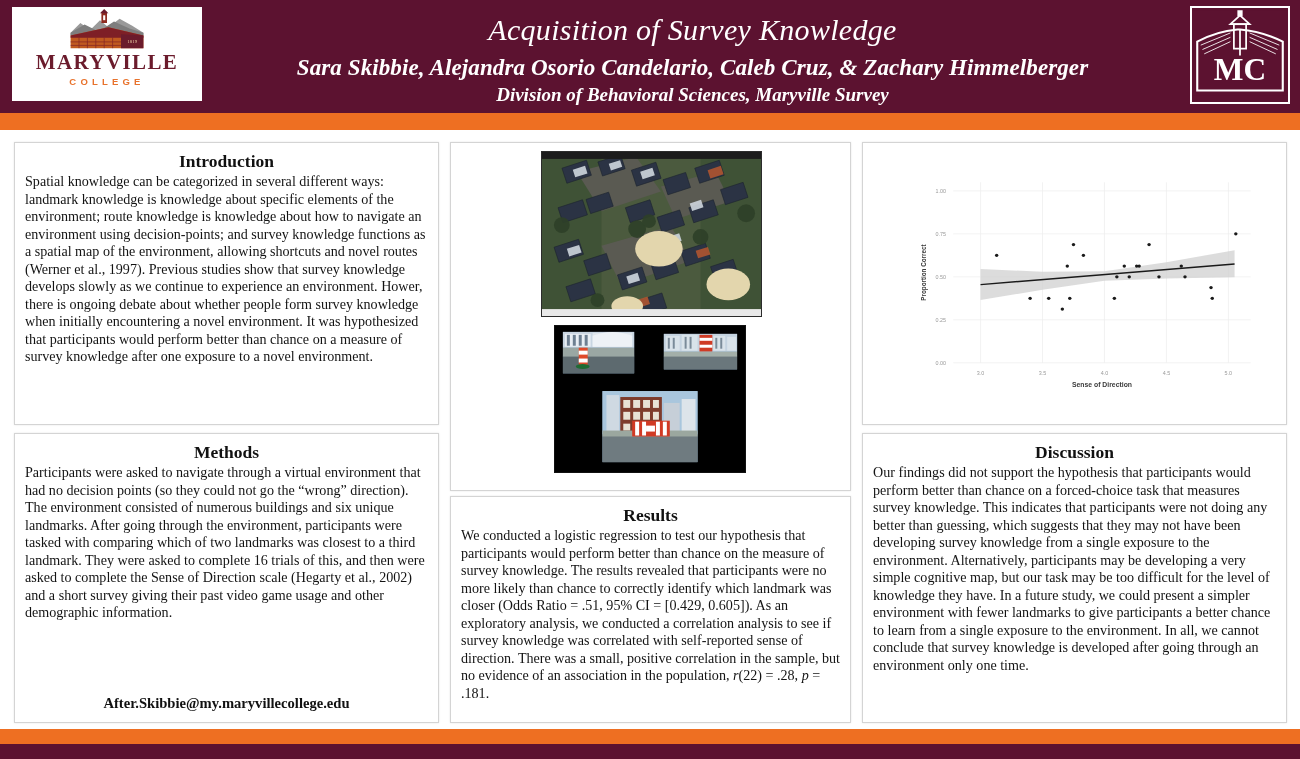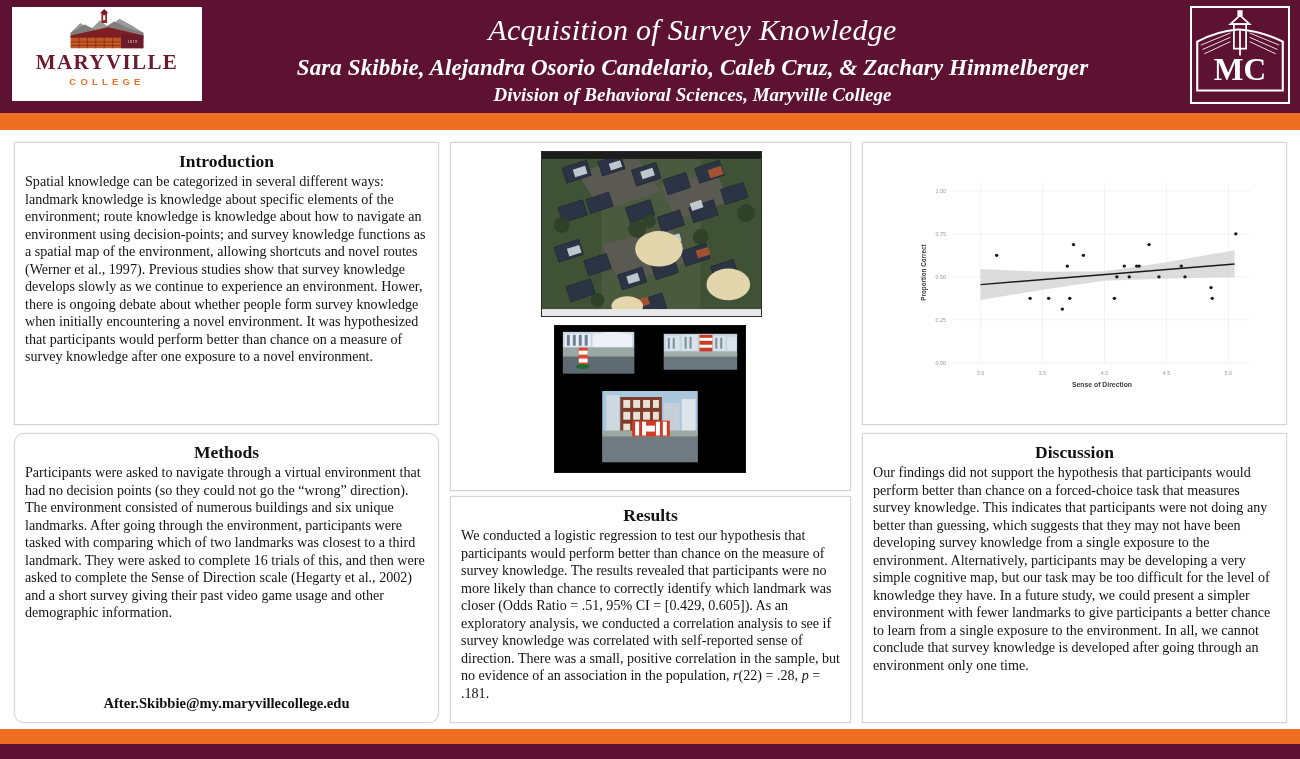--- a/index.html
+++ b/index.html
@@ -96,21 +96,21 @@
   }
   .panel-body {
     font-family: "Liberation Serif", serif;
     font-size: 14.1px; line-height: 1.245;
     color: #131313; text-align: left;
   }
   .panel-body i { font-style: italic; }
 
   
   #panel-intro   { left: 14px;  top: 10px;  width: 425px; height: 283px; padding: 8px 10px 6px 10px; }
-  #panel-methods { left: 14px;  top: 301px; width: 425px; height: 290px; padding: 8px 10px 6px 10px; border-radius: 10px; }
+  #panel-methods { left: 14px;  top: 301px; width: 425px; height: 290px; padding: 8px 10px 6px 10px; }
   .email {
     position: absolute; left: 0; right: 0; bottom: 10px;
     text-align: center;
     font-family: "Liberation Serif", serif;
     font-size: 14.6px; font-weight: bold; color: #111111;
   }
 
   
   #panel-images  { left: 450px; top: 10px;  width: 401px; height: 349px; padding: 6px; }
   #panel-results { left: 450px; top: 364px; width: 401px; height: 227px; padding: 8px 10px 6px 10px; }
@@ -173,21 +173,21 @@
         <path d="M80 36 L112 38 L112 56 L80 56 Z" fill="#6b1b2c"></path>
         <text x="96" y="48" font-family="Liberation Serif, serif" font-size="7" fill="#e8c9a0" text-anchor="middle">1819</text>
       </svg>
       <div class="logo-word">MARYVILLE</div>
       <div class="logo-sub">COLLEGE</div>
     </div>
 
     <div class="title-block">
       <div class="poster-title">Acquisition of Survey Knowledge</div>
       <div class="poster-authors">Sara Skibbie, Alejandra Osorio Candelario, Caleb Cruz, &amp; Zachary Himmelberger</div>
-      <div class="poster-affil">Division of Behavioral Sciences, Maryville College</div>
+      <div class="poster-affil">Division of Behavioral Sciences, Maryville Survey</div>
     </div>
 
     <div class="logo-right">
       <svg class="mc-svg" viewBox="0 0 110 98">
         <rect x="0" y="0" width="110" height="98" fill="#5c1230"></rect>
         <path d="M6 36 Q28 24 52 22 L55 22 Q80 24 104 36 L104 92 L6 92 Z" fill="none" stroke="#ffffff" stroke-width="2.4"></path>
         <rect x="48" y="16" width="14" height="28" fill="none" stroke="#ffffff" stroke-width="2"></rect>
         <path d="M44 16 L55 6 L66 16 Z" fill="none" stroke="#ffffff" stroke-width="2"></path>
         <rect x="52" y="0" width="6" height="7" fill="#ffffff"></rect>
         <line x1="55" y1="22" x2="55" y2="52" stroke="#ffffff" stroke-width="2"></line>

